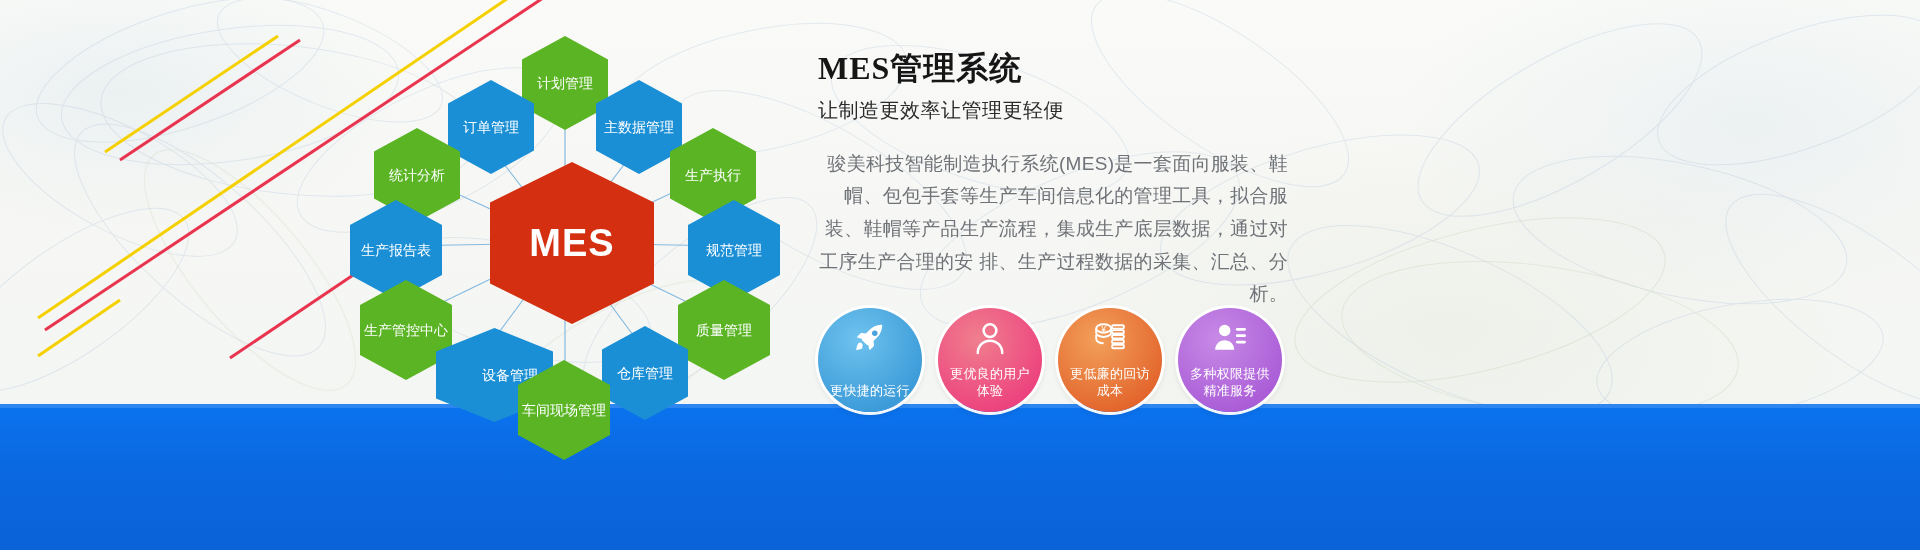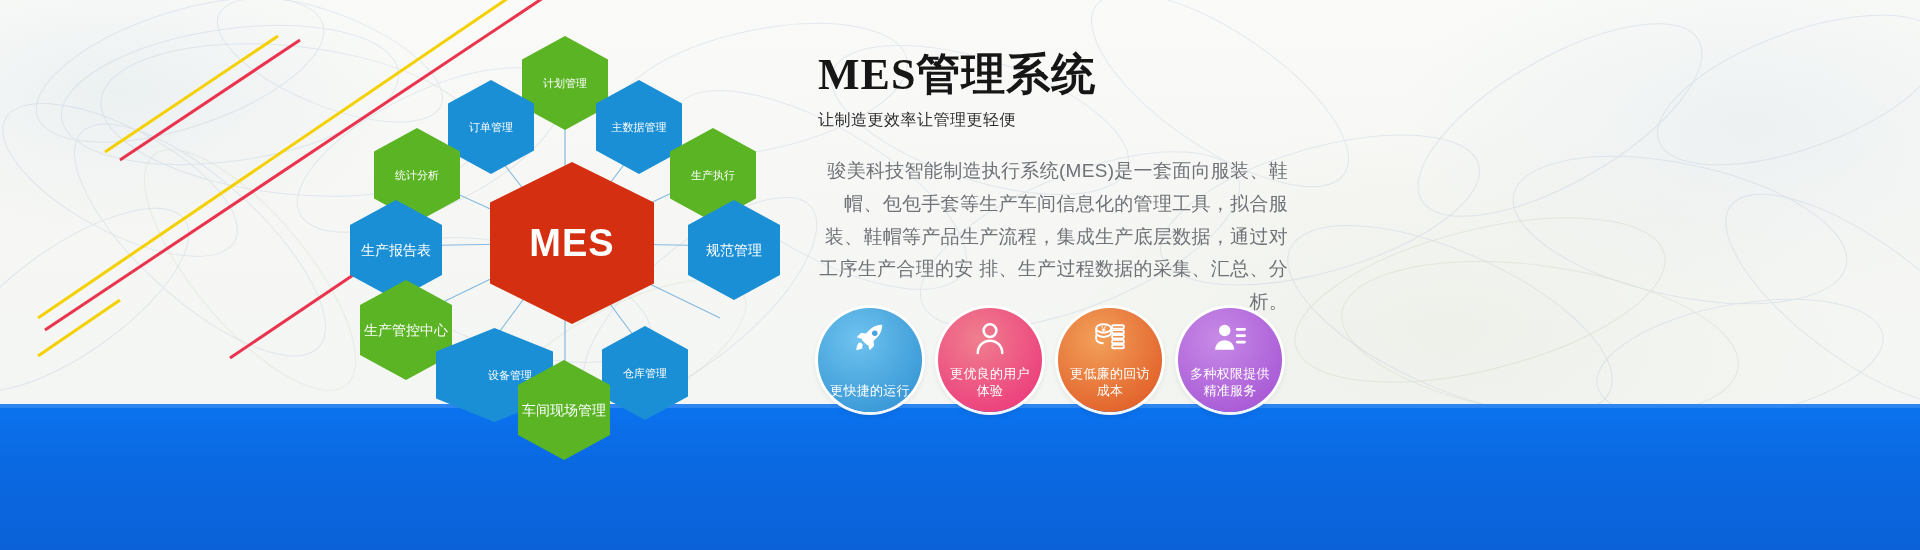--- a/index.html
+++ b/index.html
@@ -39,33 +39,33 @@
   .hex{
     position:absolute;display:flex;align-items:center;justify-content:center;
     text-align:center;color:#ffffff;line-height:1.18;
     -webkit-clip-path:polygon(50% 0%,100% 25%,100% 75%,50% 100%,0% 75%,0% 25%);
     clip-path:polygon(50% 0%,100% 25%,100% 75%,50% 100%,0% 75%,0% 25%);
   }
   .hex span{display:block;padding:0 4px;}
   .hex.green{background:#5ab424;}
   .hex.blue{background:#1a8fd6;}
   .hex.core{background:#d42f11;}
-  .hex.small{width:86px;height:94px;font-size:11px;}
+  .hex.small{width:86px;height:94px;font-size:14px;}
   .hex.mid{width:92px;height:100px;font-size:14px;}
   .hex.core{width:164px;height:162px;font-size:38px;font-weight:bold;letter-spacing:1px;}
 
   
   #content{position:absolute;left:818px;top:52px;width:560px;}
   #title{
     font-family:"Liberation Serif","DejaVu Serif",serif;
-    font-weight:bold;font-size:44px;color:#161616;letter-spacing:1px;
+    font-weight:bold;font-size:32px;color:#161616;letter-spacing:1px;
     margin:0;line-height:1.05;
   }
   #subtitle{
-    font-size:16px;color:#2b2b2b;margin:12px 0 0 0;line-height:1.2;letter-spacing:.5px;
+    font-size:20px;color:#2b2b2b;margin:12px 0 0 0;line-height:1.2;letter-spacing:.5px;
   }
   #desc{
     margin:26px 0 0 0;font-size:19px;color:#6f7277;line-height:1.72;
     letter-spacing:.3px;width:470px;
   }
   #desc p{margin:0;text-align:right;}
 
   
   #badges{position:absolute;left:818px;top:308px;display:flex;gap:16px;}
   .badge{
@@ -181,20 +181,23 @@
     </div>
 
     <div class="hex blue mid" style="left:358px;top:182px;">
       <span>规范管理</span>
     </div>
 
     <div class="hex green mid" style="left:30px;top:262px;">
       <span>生产管控中心</span>
     </div>
 
+    <div class="hex green mid" style="left:348px;top:262px;">
+      <span>质量管理</span>
+    </div>
 
     <div class="hex blue small" style="left:106px;top:310px;padding-left:31px;">
       <span>设备管理</span>
     </div>
 
     <div class="hex blue small" style="left:272px;top:308px;">
       <span>仓库管理</span>
     </div>
 
     <div class="hex green mid" style="left:188px;top:342px;">

